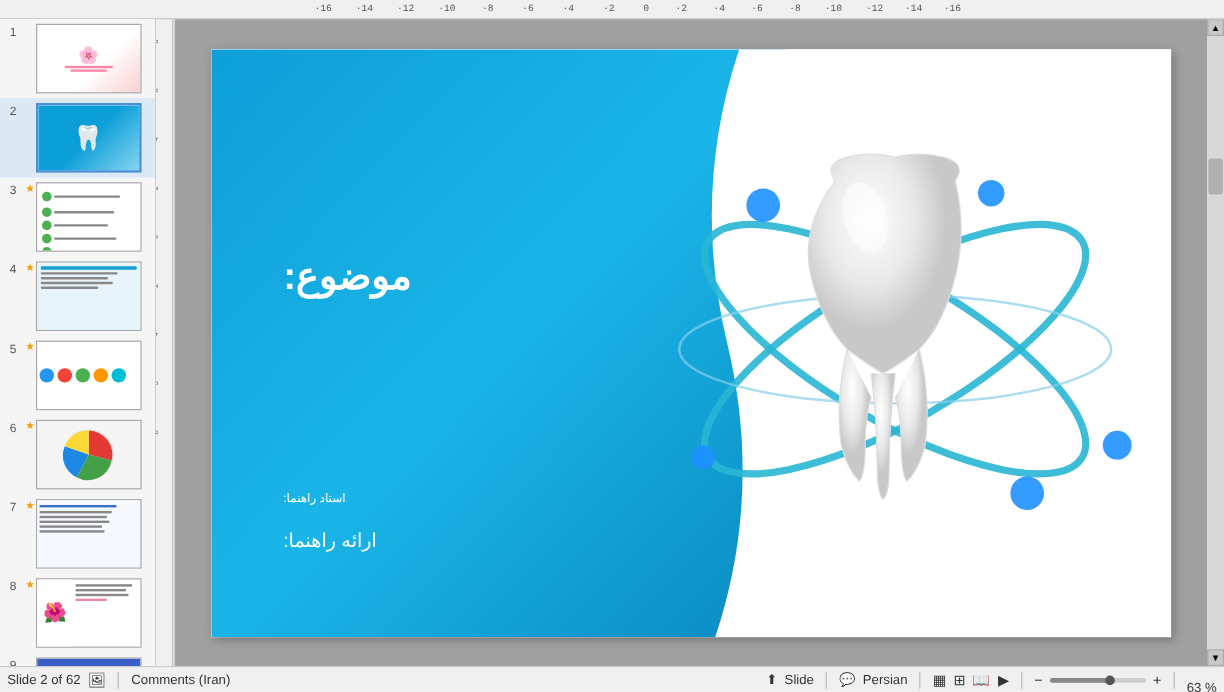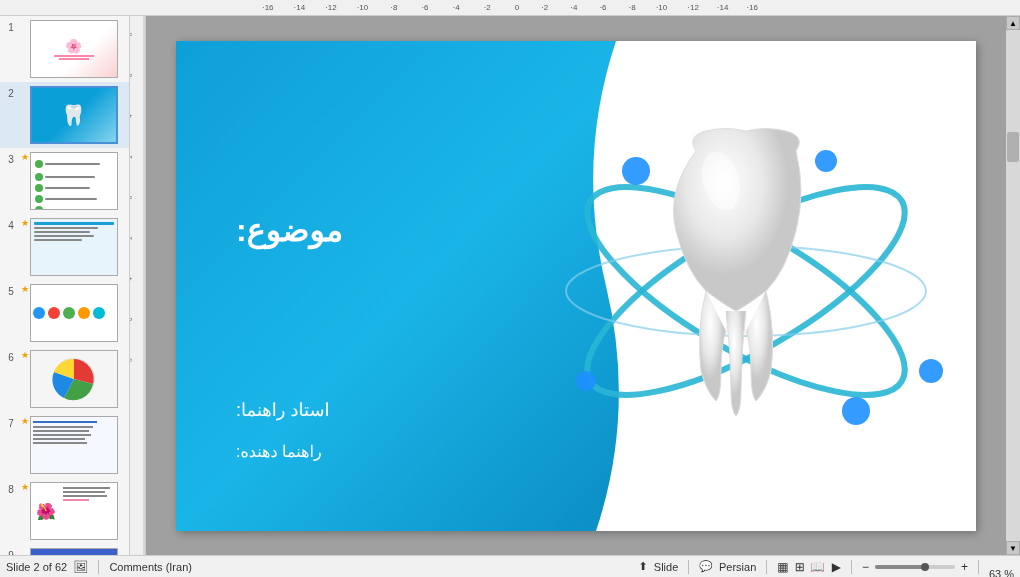--- a/index.html
+++ b/index.html
@@ -23,20 +23,21 @@
       padding-left: 130px;
       position: relative;
       flex-shrink: 0;
     }
     .ruler-top-inner {
       flex: 1;
       height: 100%;
       background: #f0f0f0;
       position: relative;
       overflow: hidden;
+      font-family: Liberation Mono, monospace;
     }
 
     
     .main-area {
       display: flex;
       flex: 1;
       overflow: hidden;
     }
 
     
@@ -162,21 +163,21 @@
       color: white;
       font-family: 'Arial', sans-serif;
       direction: rtl;
       font-weight: bold;
       text-align: right;
     }
     .slide-subtitle1 {
       position: absolute;
       bottom: 110px;
       left: 60px;
-      font-size: 18px;
+      font-size: 10px;
       color: white;
       font-family: 'Arial', sans-serif;
       direction: rtl;
     }
     .slide-subtitle2 {
       position: absolute;
       bottom: 70px;
       left: 60px;
       font-size: 16px;
       color: white;
@@ -483,21 +484,21 @@
 
         <path d="M0,0 L480,0 Q420,245 480,490 L0,490 Z" fill="url(#bgGrad)"></path>
 
         <path d="M420,490 Q460,370 430,245 Q400,120 440,0 L800,0 L800,490 Z" fill="white"></path>
       </svg>
 
       <div class="slide-title">موضوع:</div>
 
       <div class="slide-subtitle1">استاد راهنما:</div>
 
-      <div class="slide-subtitle2">راهنما دهنده:</div>
+      <div class="slide-subtitle2">ارائه راهنما:</div>
 
       <div class="tooth-svg-container">
         <svg viewBox="0 0 420 460" width="420" height="460">
 
           <ellipse cx="210" cy="230" rx="180" ry="60" fill="none" stroke="#29b6d4" stroke-width="6" transform="rotate(-30,210,230)" opacity="0.9"></ellipse>
 
           <ellipse cx="210" cy="230" rx="180" ry="60" fill="none" stroke="#29b6d4" stroke-width="6" transform="rotate(30,210,230)" opacity="0.9"></ellipse>
 
           <ellipse cx="210" cy="230" rx="180" ry="45" fill="none" stroke="#87ceeb" stroke-width="2" transform="rotate(0,210,230)" opacity="0.7"></ellipse>
 

